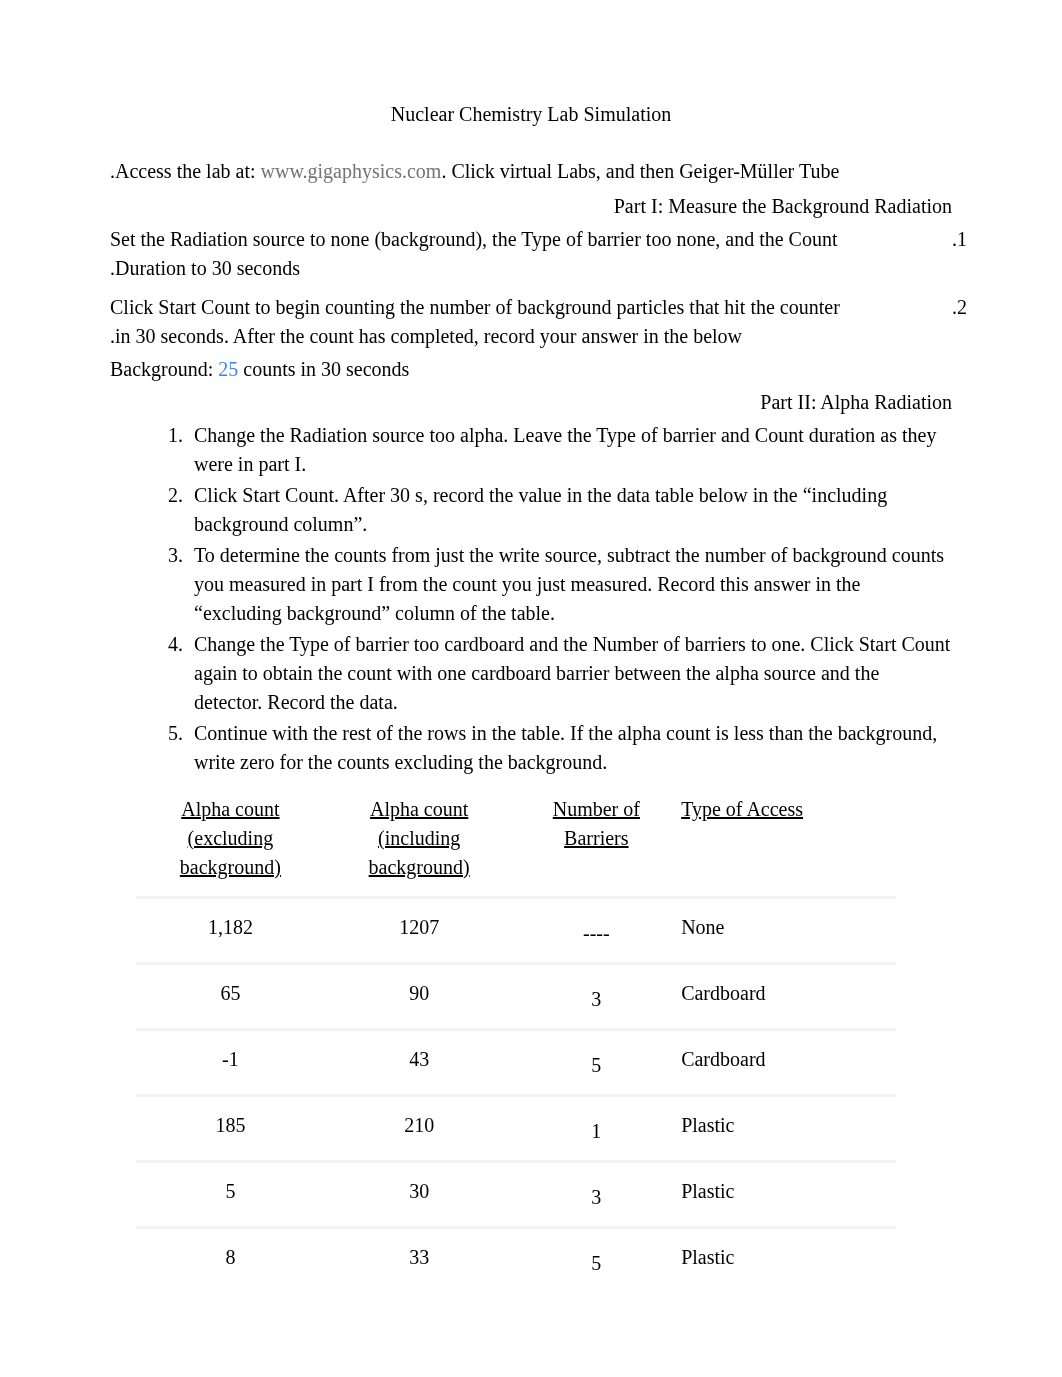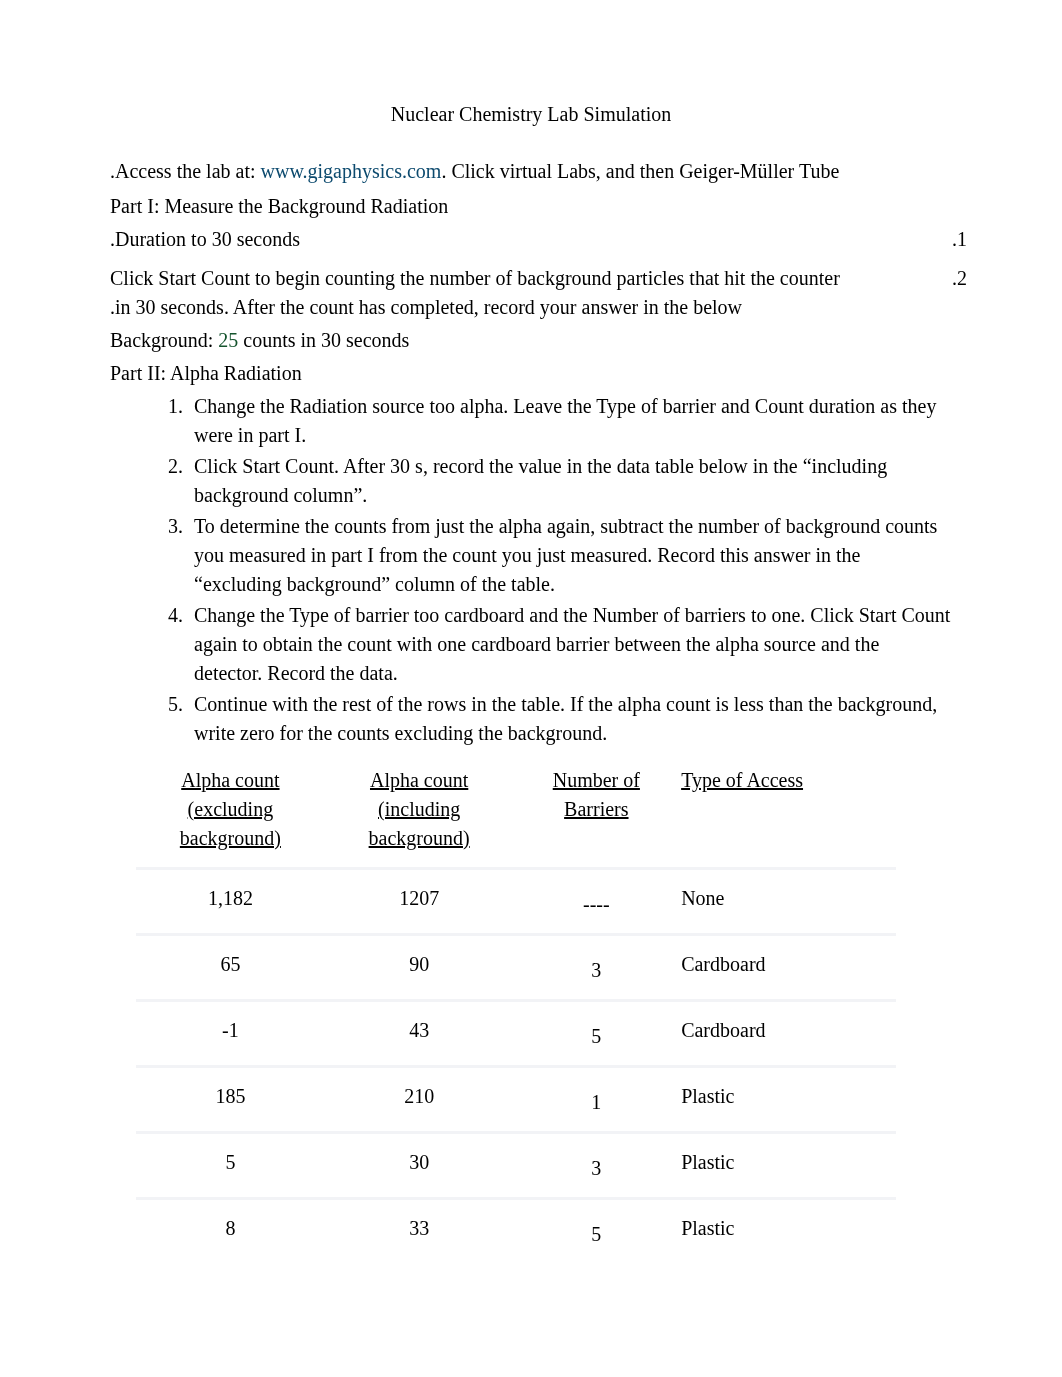--- a/index.html
+++ b/index.html
@@ -17,40 +17,41 @@
   }
   .title {
     text-align: center;
     font-size: 20px;
     margin-bottom: 28px;
   }
   .intro {
     margin-bottom: 6px;
   }
   a.link {
-    color: #0c4a6e;
+    color: #737373;
     text-decoration: none;
   }
   .part-heading {
     margin: 4px 0 4px 0;
+    text-align: right;
   }
   .numbered-block {
     position: relative;
     margin: 0;
   }
   .numbered-block .num {
     position: absolute;
     right: -15px;
     top: 0;
   }
   .background-line {
     margin: 4px 0 4px 0;
   }
   .bg-count {
-    color: #14532d;
+    color: #3b82f6;
   }
   .ol {
     margin: 0 0 10px 0;
     padding-left: 78px;
   }
   .ol li {
     padding-left: 6px;
     margin-bottom: 2px;
   }
   .tbl {
@@ -97,20 +98,21 @@
 
   <div class="title">Nuclear Chemistry Lab Simulation</div>
 
   <div class="intro">
     <span>.Access the lab at: </span><a class="link" href="#">www.gigaphysics.com</a><span>. Click virtual Labs, and then Geiger-Müller Tube</span>
   </div>
 
   <div class="part-heading">Part I: Measure the Background Radiation</div>
 
   <div class="numbered-block">
+    <span>Set the Radiation source to none (background), the Type of barrier too none, and the Count</span>
     <span class="num">.1</span>
   </div>
   <div>.Duration to 30 seconds</div>
 
   <div class="numbered-block" style="margin-top:10px;">
     <span>Click Start Count to begin counting the number of background particles that hit the counter</span>
     <span class="num">.2</span>
   </div>
   <div>.in 30 seconds. After the count has completed, record your answer in the below</div>
 
@@ -118,21 +120,21 @@
     <span>Background:</span>
     <span class="bg-count">25</span>
     <span>counts in 30 seconds</span>
   </div>
 
   <div class="part-heading">Part II: Alpha Radiation</div>
 
   <ol class="ol">
     <li>Change the Radiation source too alpha. Leave the Type of barrier and Count duration as they were in part I.</li>
     <li>Click Start Count. After 30 s, record the value in the data table below in the “including background column”.</li>
-    <li>To determine the counts from just the alpha again, subtract the number of background counts you measured in part I from the count you just measured. Record this answer in the “excluding background” column of the table.</li>
+    <li>To determine the counts from just the write source, subtract the number of background counts you measured in part I from the count you just measured. Record this answer in the “excluding background” column of the table.</li>
     <li>Change the Type of barrier too cardboard and the Number of barriers to one. Click Start Count again to obtain the count with one cardboard barrier between the alpha source and the detector. Record the data.</li>
     <li>Continue with the rest of the rows in the table. If the alpha count is less than the background, write zero for the counts excluding the background.</li>
   </ol>
 
   <table class="tbl">
     <thead>
       <tr class="hdr">
         <th>
           <span>Alpha count</span><br>
           <span>(excluding</span><br>

